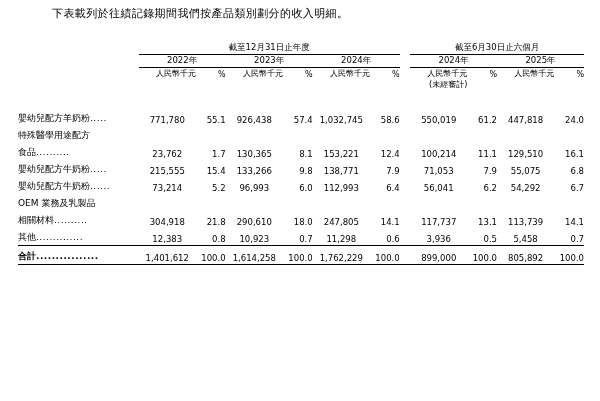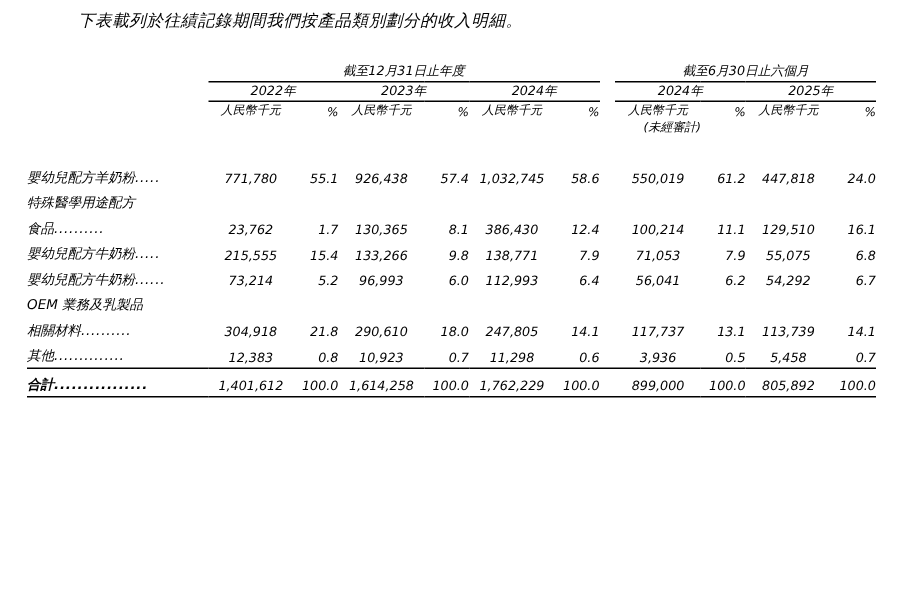--- a/index.html
+++ b/index.html
@@ -13,21 +13,20 @@
     font-family: "Liberation Serif", serif;
     color: #000000;
     overflow: hidden;
   }
   .page {
     position: relative;
     width: 600px;
     height: 401px;
     box-sizing: border-box;
     padding: 0;
-    font-style: italic;
   }
   .intro {
     position: absolute;
     left: 52px;
     top: 6px;
     width: 520px;
     font-size: 11px;
     line-height: 16px;
     letter-spacing: 0.4px;
     font-family: "DejaVu Sans", sans-serif;
@@ -78,21 +77,21 @@
     font-size: 0;
     line-height: 0;
   }
   .yr {
     text-align: center;
     font-size: 8.5px;
     padding-bottom: 2px;
     padding-top: 2px;
   }
   .unit {
-    text-align: center;
+    text-align: right;
     padding-right: 3px;
     font-size: 8px;
     padding-top: 3px;
     padding-bottom: 2px;
     white-space: nowrap;
   }
   .unit2 {
     text-align: right;
     padding-right: 6px;
     font-size: 8px;
@@ -236,21 +235,21 @@
       <td class="lbl group-label">特殊醫學用途配方</td>
       <td colspan="11"></td>
     </tr>
 
     <tr class="data-row">
       <td class="lbl sub-label"><span>食品</span><span class="dots">..........</span></td>
       <td class="num">23,762</td>
       <td class="pct">1.7</td>
       <td class="num">130,365</td>
       <td class="pct">8.1</td>
-      <td class="num">386,430</td>
+      <td class="num">153,221</td>
       <td class="pct">12.4</td>
       <td></td>
       <td class="num">100,214</td>
       <td class="pct">11.1</td>
       <td class="num">129,510</td>
       <td class="pct">16.1</td>
     </tr>
 
     <tr class="data-row">
       <td class="lbl"><span>嬰幼兒配方牛奶粉</span><span class="dots">.....</span></td>

